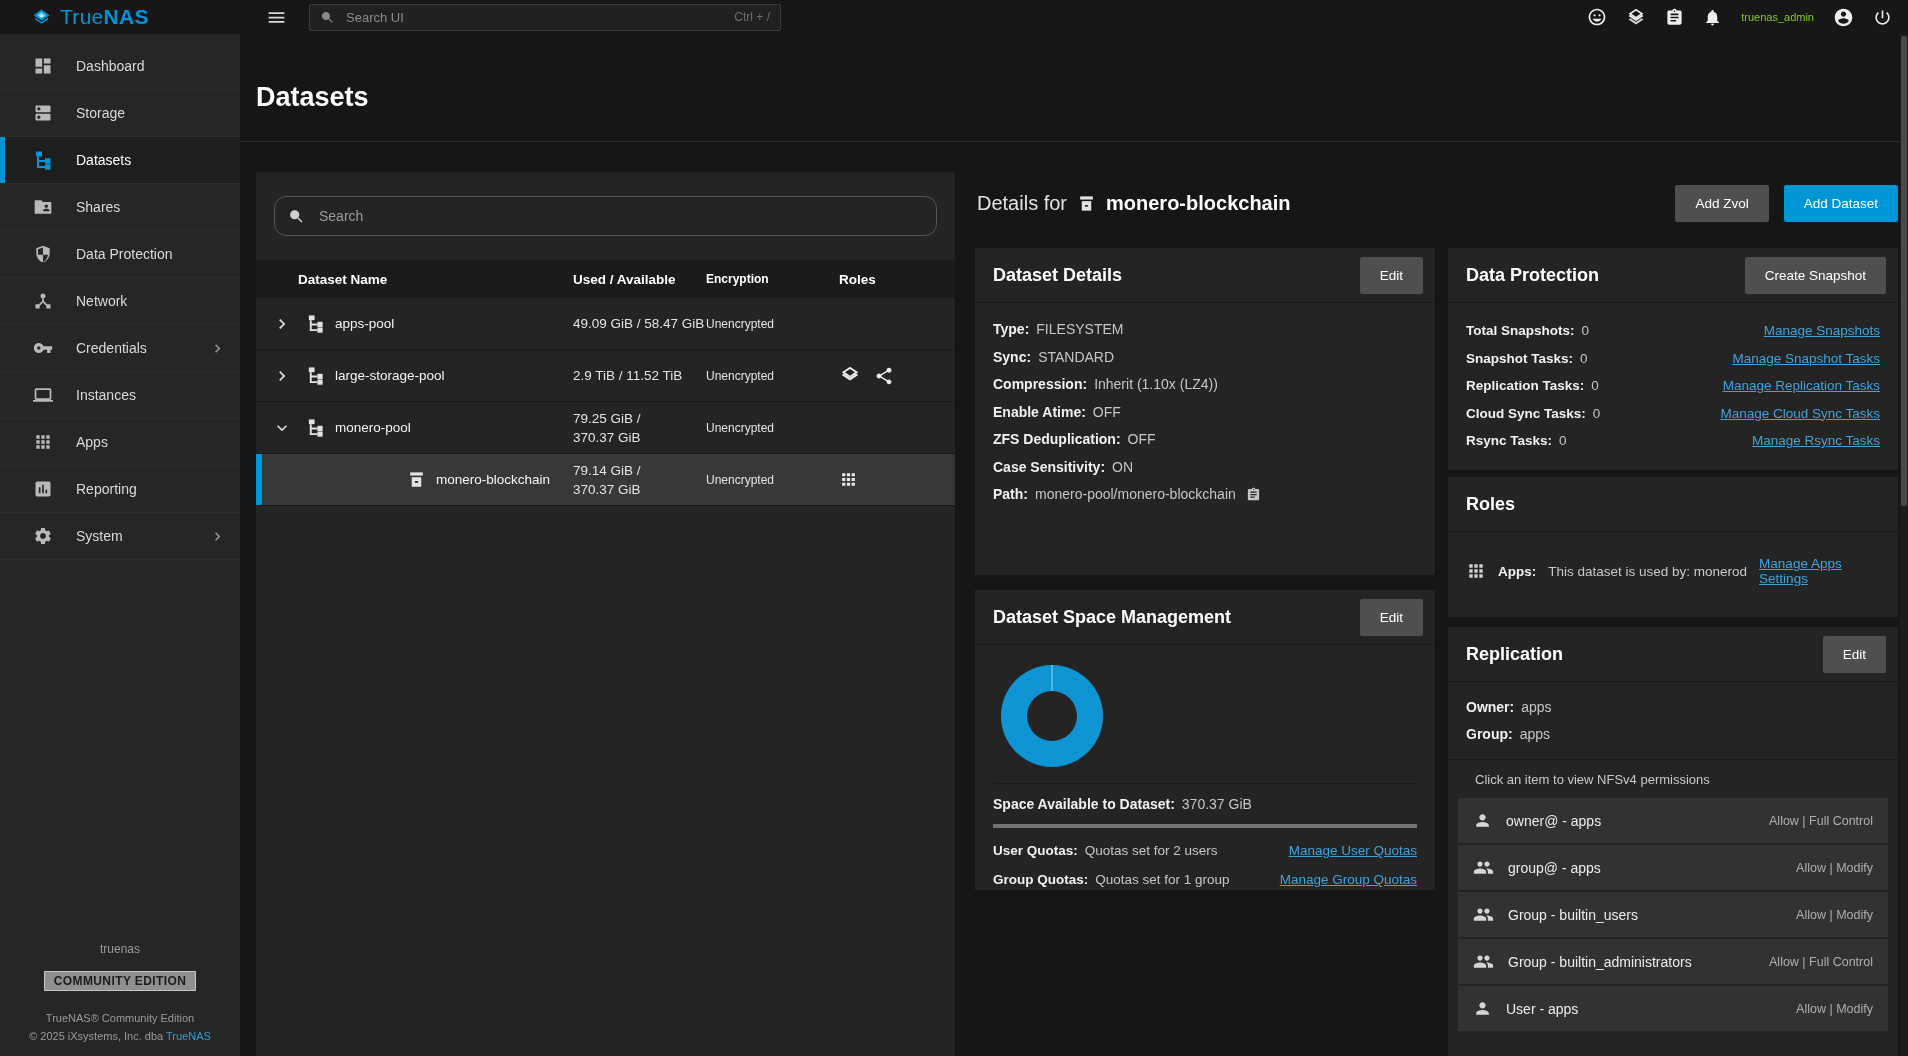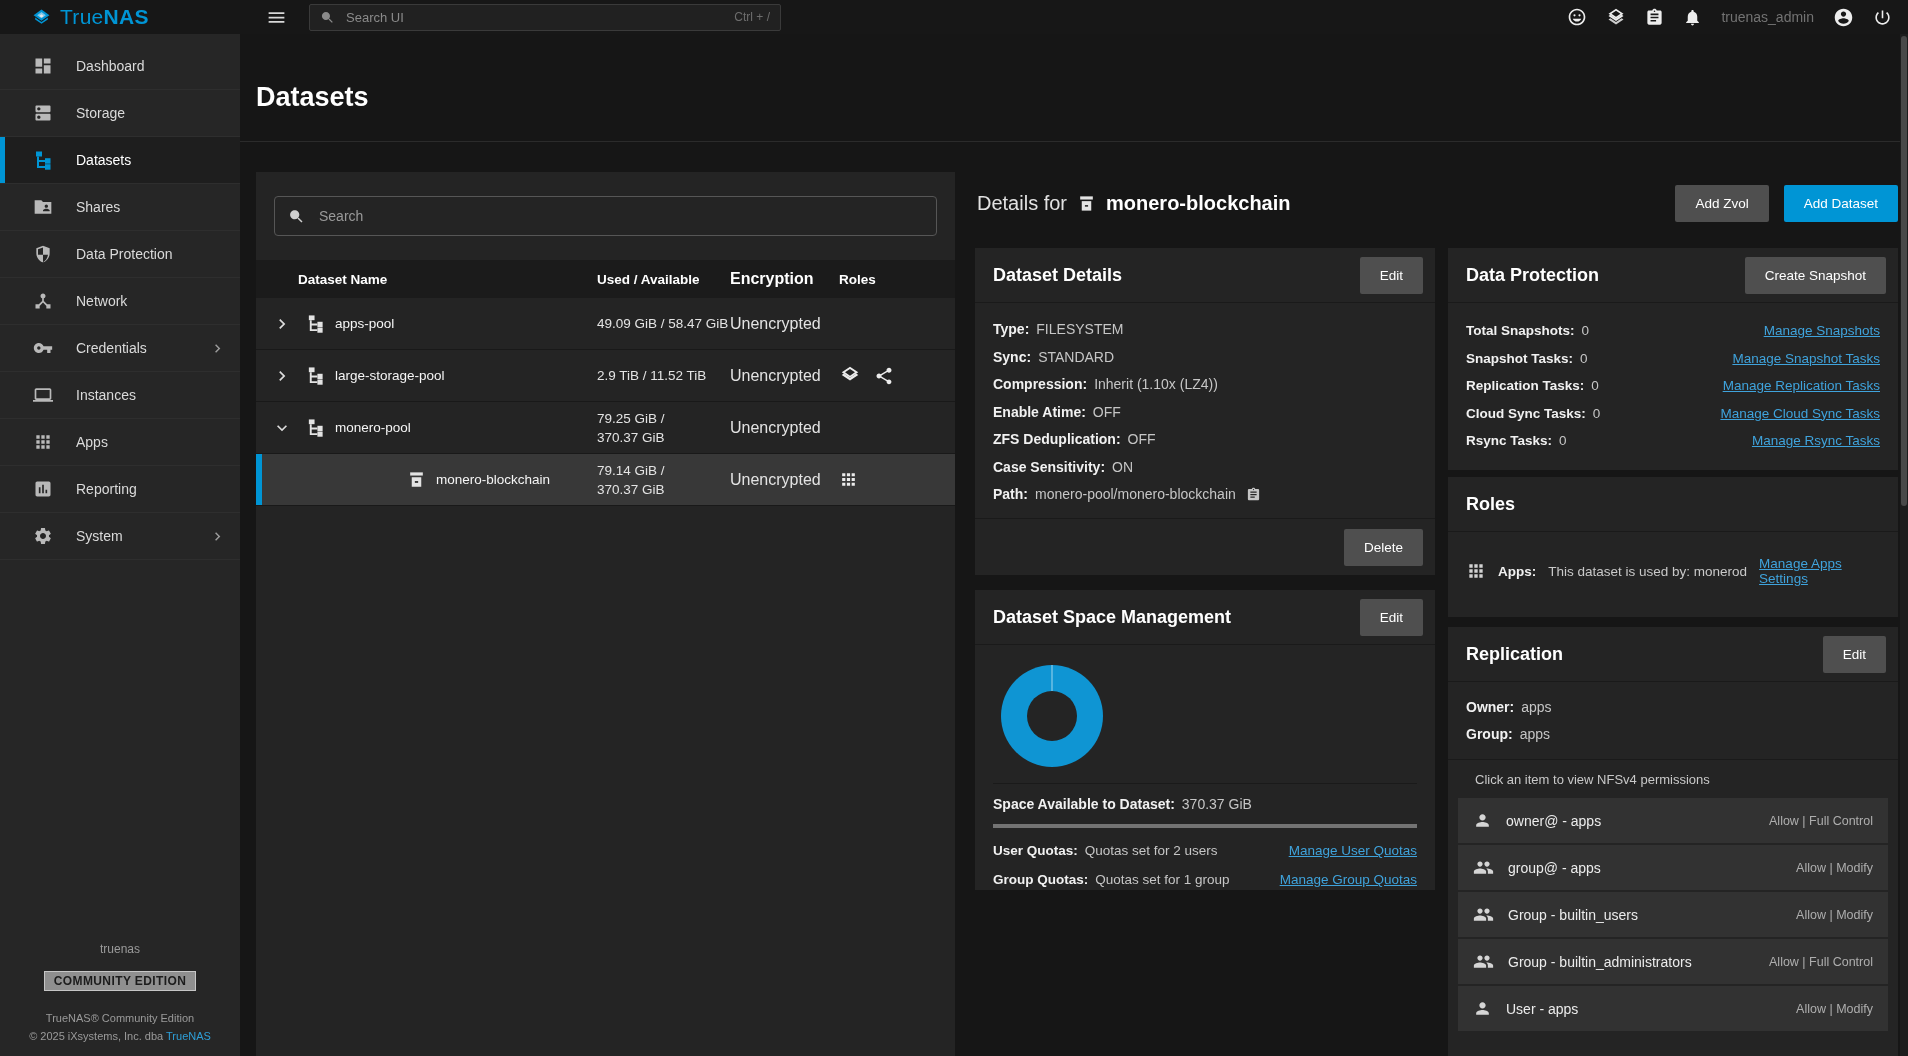--- a/index.html
+++ b/index.html
@@ -13,21 +13,21 @@
   .brand-text{font-size:21px;letter-spacing:.3px;color:#0095D5}
   .brand-text .bold{font-weight:700}
   .hamburger{margin-left:26px;color:#d8d8d8;cursor:pointer}
   .tb-search{margin-left:22px;width:450px;height:25px;background:#212121;border:1px solid #3a3a3a;border-radius:2px;
              display:flex;align-items:center;padding:0 10px;gap:9px}
   .tb-search input{flex:1;background:transparent;border:0;outline:0;color:#ddd;font-size:13px;font-family:"Liberation Sans",sans-serif}
   .tb-search input::placeholder{color:#8a8a8a}
   .tb-shortcut{font-size:12px;color:#6d6d6d}
   .tb-right{margin-left:auto;display:flex;align-items:center;gap:19px;padding-right:16px}
   .tb-ic{color:#ededed;cursor:pointer}
-  .username{font-size:14px;color:#737373}
+  .username{font-size:11px;color:#84cc16}
 
   
   .sidebar{position:absolute;top:34px;left:0;width:240px;bottom:0;background:#262626}
   .nav{padding-top:9px}
   .nav-item{height:47px;display:flex;align-items:center;padding:0 14px 0 33px;gap:23px;font-size:14px;color:#dadada;
             border-bottom:1px solid #2e2e2e;position:relative;cursor:pointer;box-sizing:border-box}
   .nav-ic{color:#b9b9b9;flex:none}
   .nav-item.active{background:#1e1e1e;color:#fff}
   .nav-item.active::before{content:'';position:absolute;left:0;top:0;bottom:0;width:5px;background:#0095D5}
   .nav-item.active .nav-ic{color:#0095D5}
@@ -40,29 +40,29 @@
   .fline a{color:#2e9fd8;text-decoration:none}
 
   
   .page-title{position:absolute;left:256px;top:82px;font-size:27px;font-weight:700;color:#fff}
   .main-divider{position:absolute;left:240px;right:0;top:141px;height:1px;background:#2b2b2b}
   .scroll-track{position:absolute;right:0;top:34px;bottom:0;width:8px;background:#1d1d1d}
   .scroll-thumb{position:absolute;right:1px;top:36px;width:6px;height:470px;background:#494949;border-radius:3px}
 
   
   .tree-panel{position:absolute;left:256px;top:172px;width:699px;bottom:0;background:#242424;box-sizing:border-box;padding-top:24px}
-  .tree-search{margin:0 18px;height:40px;border:1px solid #565656;border-radius:4px;display:flex;align-items:center;
+  .tree-search{margin:0 18px;height:40px;border:1px solid #565656;border-radius:12px;display:flex;align-items:center;
                padding:0 13px;gap:12px;color:#cfcfcf;box-sizing:border-box}
   .tree-search input{flex:1;background:transparent;border:0;outline:0;color:#e5e5e5;font-size:14px;font-family:"Liberation Sans",sans-serif}
   .tree-search input::placeholder{color:#9a9a9a}
   .tree-header{margin-top:24px;height:38px;background:#1b1b1b;display:flex;align-items:center;font-weight:700;font-size:13.5px;color:#fff}
   .col-name{flex:1;display:flex;align-items:center;padding-left:16px;gap:10px;min-width:0}
   .tree-header .col-name{padding-left:42px}
   .col-used{width:133px;flex:none;font-size:13.5px;color:#e3e3e3;line-height:19px}
-  .col-enc{width:109px;flex:none;font-size:16px;color:#e3e3e3}
+  .col-enc{width:133px;flex:none;font-size:12px;color:#e3e3e3}
   .col-roles{width:116px;flex:none;display:flex;align-items:center;gap:13px;color:#ececec}
   .tree-header .col-used,.tree-header .col-enc,.tree-header .col-roles{color:#fff}
   .tr{display:flex;align-items:center;height:51px;border-bottom:1px solid #191919;cursor:pointer;position:relative}
   .tr .name{font-weight:400;font-size:13.5px;color:#f5f5f5;white-space:nowrap}
   .expander{width:24px;color:#dcdcdc;flex:none;display:flex;align-items:center}
   .tree-ic{color:#e3e3e3;flex:none}
   .child-spacer{width:125px;flex:none}
   .tr.selected{background:#383838}
   .tr.selected::before{content:'';position:absolute;left:0;top:0;bottom:0;width:6px;background:#0095D5}
 
@@ -500,23 +500,20 @@
       <div class="kv">
           <b>Path:</b>
           <span>monero-pool/monero-blockchain</span>
         <span class="copy-ic">
             <svg width="15" height="15" viewBox="0 0 24 24" fill="currentColor">
               <path d="M19 3h-4.18C14.4 1.84 13.3 1 12 1c-1.3 0-2.4.84-2.82 2H5c-1.1 0-2 .9-2 2v14c0 1.1.9 2 2 2h14c1.1 0 2-.9 2-2V5c0-1.1-.9-2-2-2zm-7 0c.55 0 1 .45 1 1s-.45 1-1 1-1-.45-1-1 .45-1 1-1zm2 14H7v-2h7v2zm3-4H7v-2h10v2zm0-4H7V7h10v2z"></path>
             </svg>
           </span>
       </div>
     </div>
-    <div class="dd-foot">
-      <button class="btn">Delete</button>
-    </div>
   </div>
 
   <div class="card" id="card-space">
     <div class="card-head">
       <span class="card-title">Dataset Space Management</span>
       <button class="btn">Edit</button>
     </div>
     <div class="space-body">
       <div class="space-top">
         <div class="donut"></div>

